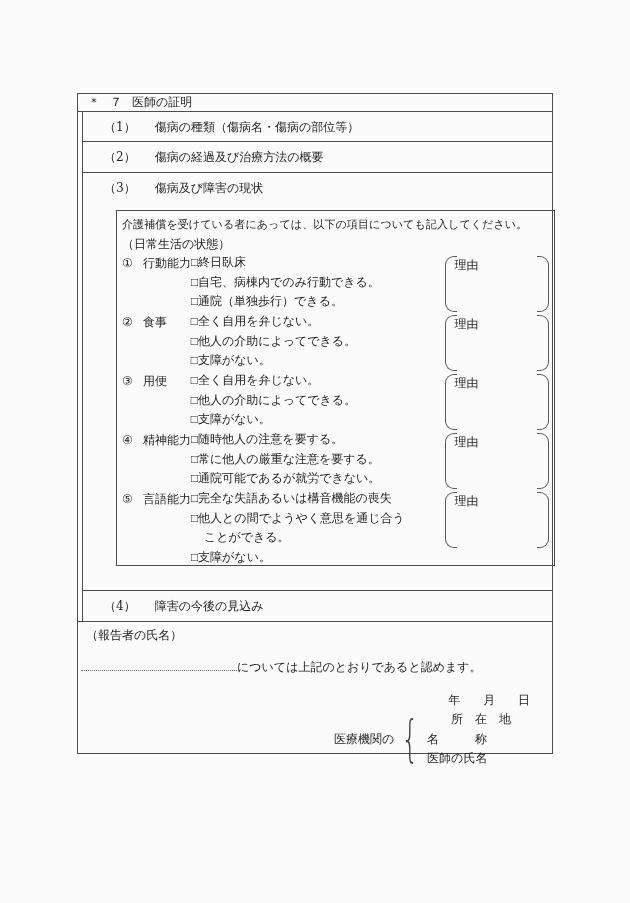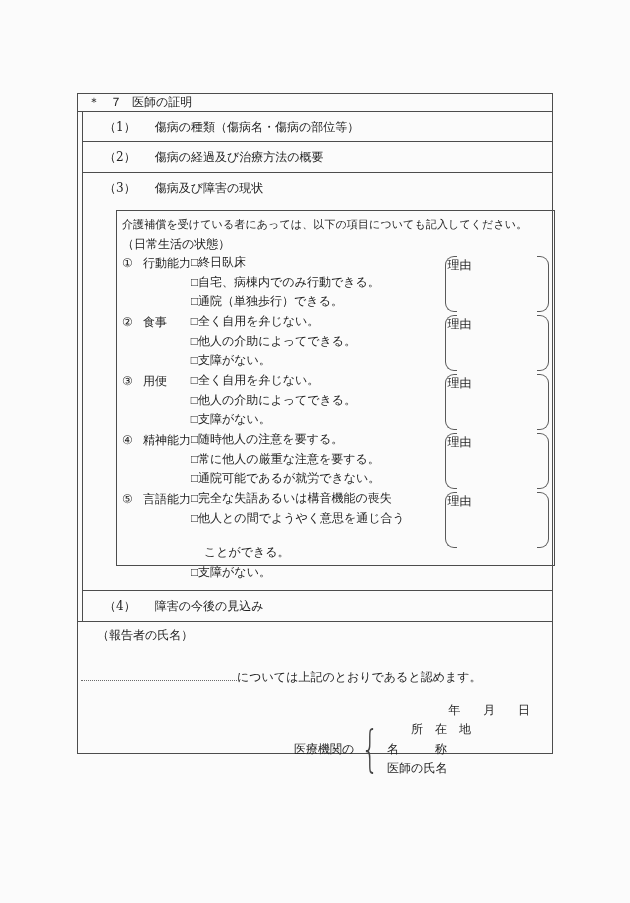--- a/index.html
+++ b/index.html
@@ -44,50 +44,50 @@
     border:1px solid #4d4d4d;
     padding:4px 5px 0 5px;
     line-height:19.6px;
   }
   .care-note { font-size:11px; letter-spacing:0.1px; white-space:nowrap; }
   .group { display:flex; align-items:flex-start; }
   .g-num { width:21px; }
   .g-label { width:48px; white-space:nowrap; }
   .g-opts { width:255px;font-family:Liberation Mono, monospace; }
   .g-opts div { white-space:nowrap; }
-  .cont-line { padding-left:13px;margin-top:15px; }
+  .cont-line { padding-left:13px; }
   .reason {
     position:relative; width:105px; height:57px; margin-top:2px;
   }
   .reason::before {
     content:""; position:absolute; left:0; top:0; height:54px; width:11px;
     border:1px solid #5a5a5a; border-right:none; border-radius:9px 0 0 9px;
   }
   .reason::after {
     content:""; position:absolute; right:0; top:0; height:54px; width:11px;
     border:1px solid #5a5a5a; border-left:none; border-radius:0 9px 9px 0;
   }
-  .reason .rlabel { position:absolute; left:3px; top:1px; line-height:16px; }
+  .reason .rlabel { position:absolute; left:10px; top:1px; line-height:16px; }
 
   .reporter {
     border-top:1px solid #4d4d4d; flex:1;
     padding:5px 0 0 0; position:relative;
   }
-  .rep-name { margin-left:19px; }
-  .rep-line { margin:24px 0 0 3px; white-space:nowrap; }
+  .rep-name { margin-left:8px; }
+  .rep-line { margin:14px 0 0 3px; white-space:nowrap; }
   .dotted-blank {
     display:inline-block; width:156px; height:13px;
     border-bottom:1px dotted #6a6a6a; vertical-align:baseline;
   }
   .date-line { text-align:right; padding-right:22px; margin-top:16px; }
   .date-line span { margin-left:19px; }
   .org-block {
     display:flex; align-items:center; margin:1px 0 0 216px;
   }
-  .org-label { white-space:nowrap; }
+  .org-label { white-space:nowrap;margin-left:40px; }
   .org-brace {
     font-family:"DejaVu Sans","Liberation Sans",sans-serif;
     font-size:50px; font-weight:200; color:#444;
     transform:scaleX(0.55) scaleY(1.0);
     line-height:50px; margin:0 1px 0 0; display:inline-block;
   }
   .org-items { width:112px; line-height:19.5px; }
   .org-items div { white-space:nowrap;font-family:Liberation Serif, serif; }
 </style>
 </head>

